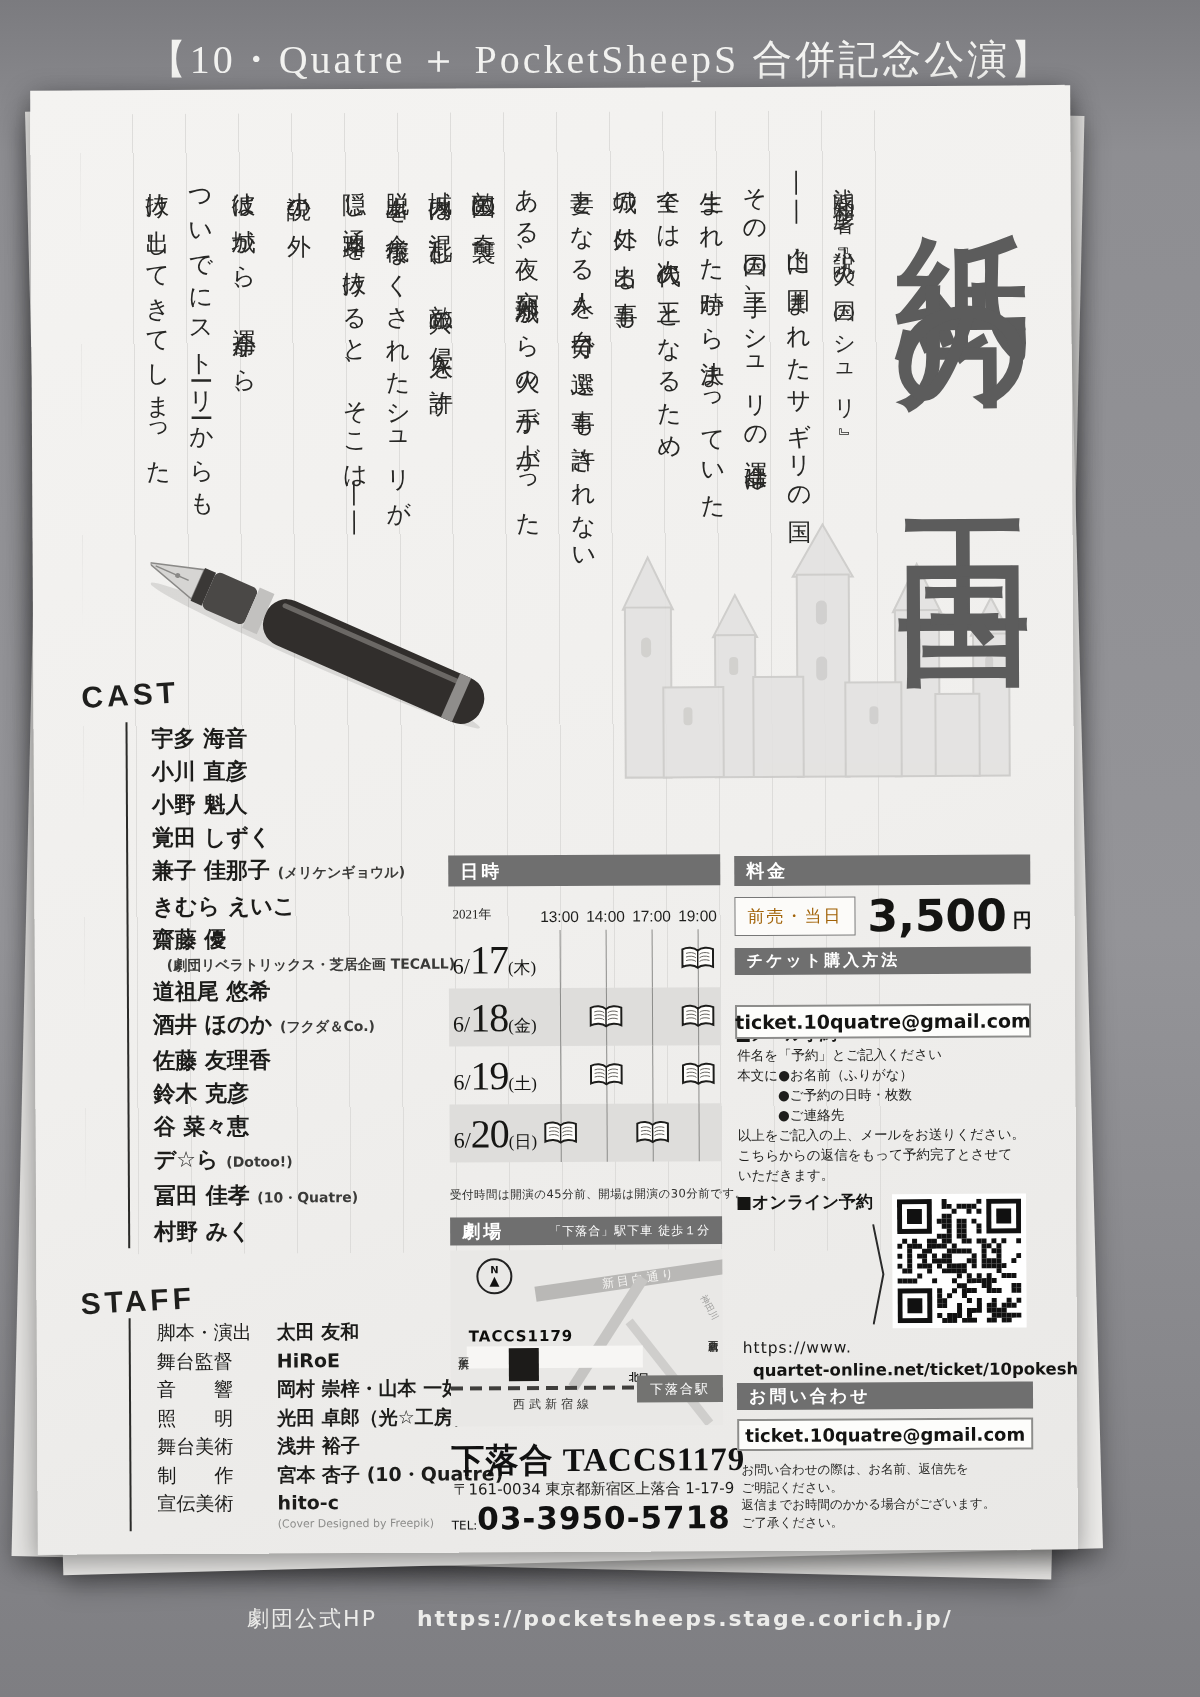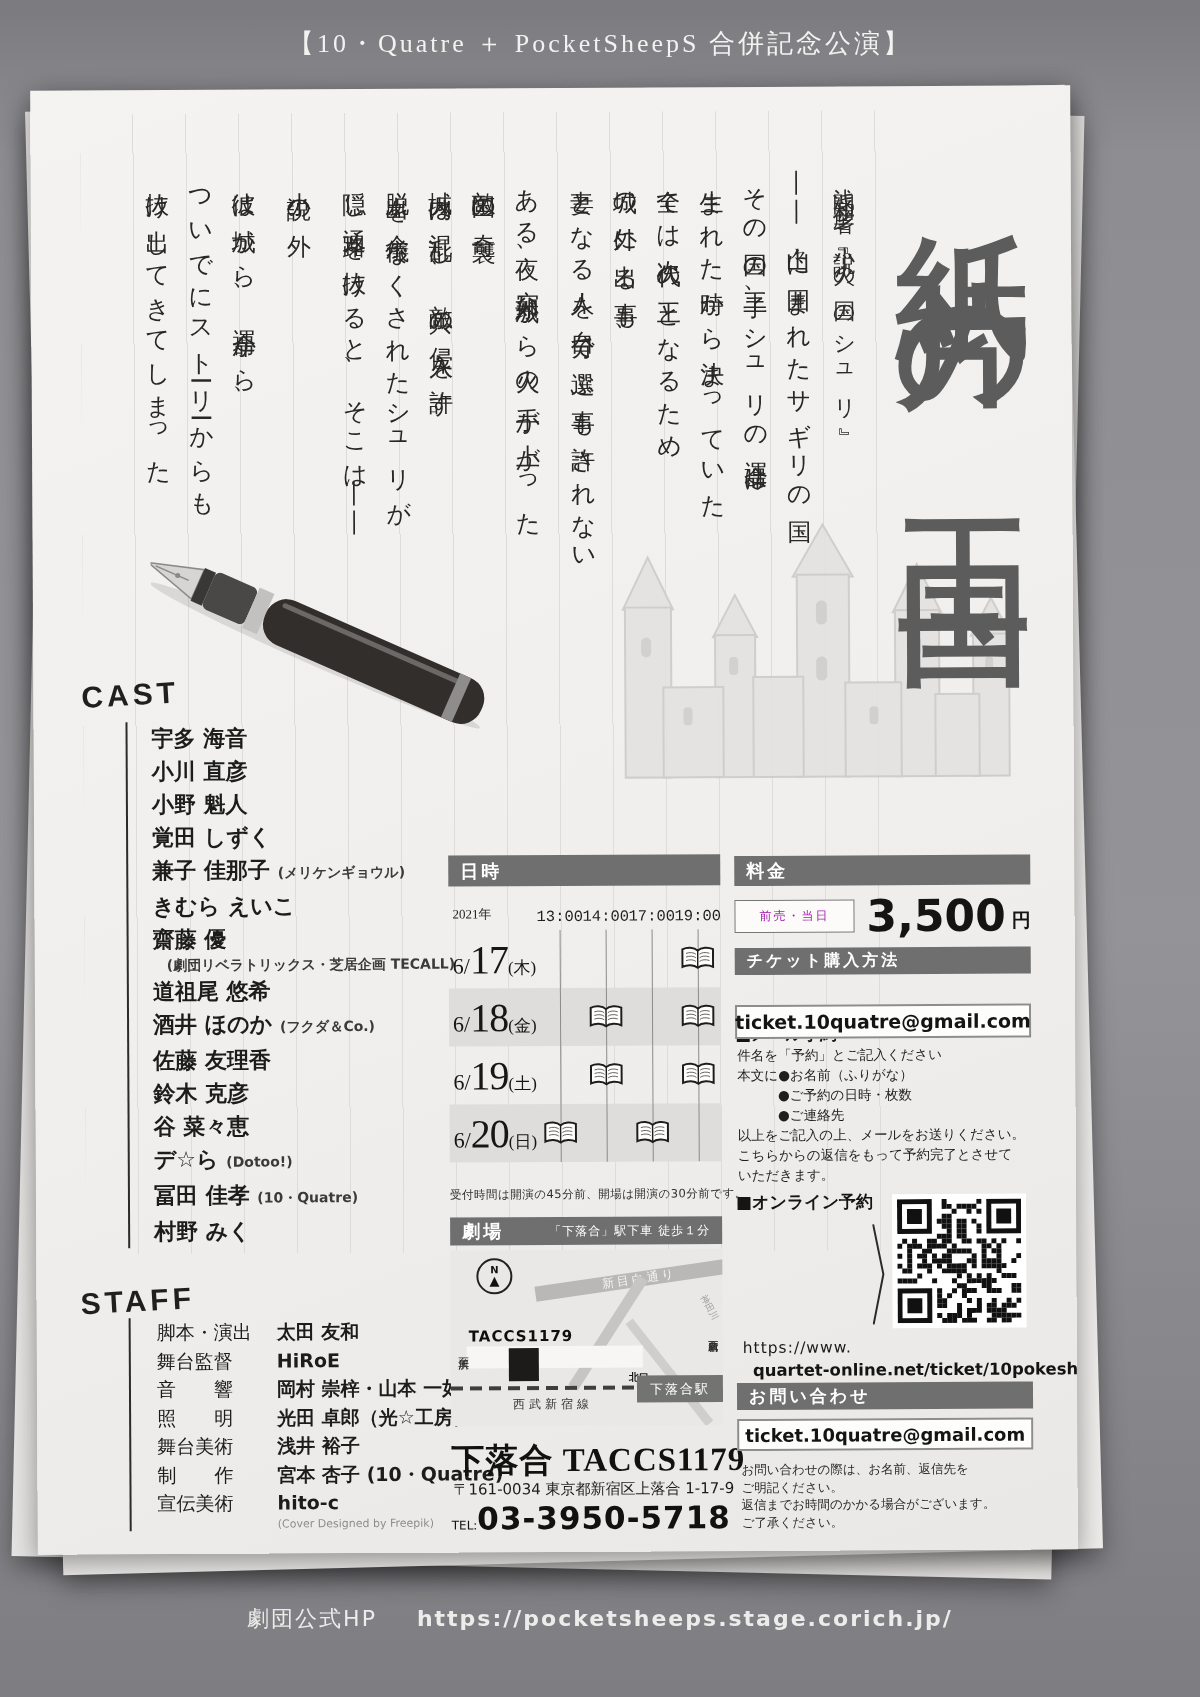--- a/index.html
+++ b/index.html
@@ -1,20 +1,20 @@
 <!DOCTYPE html>
 <html><head>
 <meta charset="utf-8">
 <style>
   * { margin:0; padding:0; box-sizing:border-box; }
   body { font-family:"DejaVu Sans","Liberation Sans",sans-serif; }
   .stage { position:relative; width:1200px; height:1697px; overflow:hidden;
            background:linear-gradient(180deg,#7b7b7f 0%,#8e8e92 9%,#949498 55%,#7e7e82 100%); }
-  .top-banner { position:absolute; top:26px; left:0; width:100%; text-align:center;
-    color:#f2f2f0; font-family:"Liberation Serif","DejaVu Serif",serif; font-size:26px; letter-spacing:3px; }
+  .top-banner { position:absolute; top:32px; left:0; width:100%; text-align:center;
+    color:#f2f2f0; font-family:"Liberation Serif","DejaVu Serif",serif; font-size:40px; letter-spacing:3px; }
   .footer { position:absolute; top:1604px; left:0; width:100%; text-align:center; color:#ececea;
     font-size:22px; letter-spacing:2px; }
   .footer .footer-url { margin-left:40px; font-weight:600; }
 
   .sheet { position:absolute; width:1040px; height:1464px; background:#eceae8; box-shadow:0 10px 26px rgba(0,0,0,.35); }
   .sheet-b1 { left:28px; top:104px; transform:rotate(1.3deg); background:#e6e5e3; }
   .sheet-b2 { left:44px; top:98px;  transform:rotate(-1.5deg); background:#eeedeb; }
   .paper { position:absolute; left:34px; top:88px; width:1040px; height:1464px; transform:rotate(-0.3deg);
     background:linear-gradient(160deg,#f4f3f1 0%,#f0efed 55%,#e9e8e6 100%);
     box-shadow:0 8px 28px rgba(0,0,0,.4); overflow:hidden; }
@@ -56,21 +56,21 @@
   .bar-price    { left:700px; top:769px; width:296px; height:30px; font-size:18px; }
   .bar-tickets  { left:700px; top:861px; width:296px; height:27px; font-size:16px; }
   .bar-venue    { left:414px; top:1129px; width:272px; height:28px; font-size:18px; }
   .bar-contact  { left:700px; top:1296px; width:296px; height:27px; font-size:17px; }
   .bar .access { font-size:12px; letter-spacing:1px; font-weight:400; }
 
   .schedule { position:absolute; left:414px; top:800px; width:272px; z-index:4; }
   .sch-row { display:grid; grid-template-columns:88px repeat(4,46px); height:58px; }
   .sch-row.sch-head { height:42px; align-items:end; }
   .sch-row.shaded { background:#dedddb; }
-  .sch-time { text-align:center; font-family:Liberation Mono, monospace; font-size:15.5px;
+  .sch-time { text-align:center; font-family:Liberation Sans, sans-serif; font-size:15.5px;
     color:#1e1e1c; padding-bottom:4px; }
   .sch-year { font-family:"Liberation Serif","DejaVu Serif",serif; font-size:13px; color:#1e1e1c;margin-top:10px; }
   .sch-date-cell { display:flex; align-items:baseline; padding-left:4px;
     font-family:"Liberation Serif","DejaVu Serif",serif; color:#161614; align-self:center; }
   .sch-date-cell .m { font-size:22px; }
   .sch-date-cell .d { font-size:40px; letter-spacing:-1px; }
   .sch-date-cell .w { font-size:17px; }
   .sch-cell { position:relative; display:flex; align-items:center; justify-content:center; }
   .sch-cell .line { position:absolute; left:50%; top:0; bottom:0; width:1px; background:#8b8b89; }
   .book { position:relative; z-index:2; width:36px; height:27px; }
@@ -102,22 +102,22 @@
   .river-label { right:0px; top:52px; font-size:9px; color:#9a9a98; transform:rotate(62deg); }
 
   .venue-name { position:absolute; left:414px; top:1350px; z-index:4; white-space:nowrap;
     font-family:"Liberation Serif","DejaVu Serif",serif; font-weight:700; font-size:33px; color:#111; letter-spacing:1px; }
   .venue-address { position:absolute; left:416px; top:1392px; z-index:4; font-size:15px; color:#1c1c1a; white-space:nowrap; }
   .venue-tel { position:absolute; left:414px; top:1412px; z-index:4; display:flex; align-items:baseline; }
   .venue-tel .tel-label { font-size:12px; font-weight:400; color:#111; }
   .venue-tel .tel-num { font-size:31px; font-weight:800; color:#111; letter-spacing:1px; }
 
   .price-row { position:absolute; left:700px; top:804px; z-index:4; display:flex; align-items:center; gap:12px; }
-  .price-type { border:1.5px solid #777; background:#fcfbf9; padding:7px 24px; font-size:12px;
-    letter-spacing:2px; color:#a21caf; white-space:nowrap; }
+  .price-type { border:1.5px solid #777; background:#fcfbf9; padding:7px 12px; font-size:17px;
+    letter-spacing:2px; color:#a16207; white-space:nowrap; }
   .price-amount { font-size:44px; font-weight:800; color:#141412; letter-spacing:0; }
   .price-unit { font-size:19px; font-weight:700; color:#141412; align-self:flex-end; margin:0 0 7px -6px; }
 
   .mail-heading, .online-heading { position:absolute; left:700px; z-index:4; font-size:17px; font-weight:800; color:#151513; }
   .mail-heading { top:893px;margin-top:43px; }
   .online-heading { top:1104px; }
   .email-box { position:absolute; left:700px; width:296px; z-index:4; background:#fdfdfb; border:2px solid #8d8d8b;
     display:flex; align-items:center; justify-content:center; font-size:19px; font-weight:700; color:#141412; }
   .email-box.mail { top:918px; height:34px; }
   .email-box.contact { top:1332px; height:32px; font-size:18px; }

